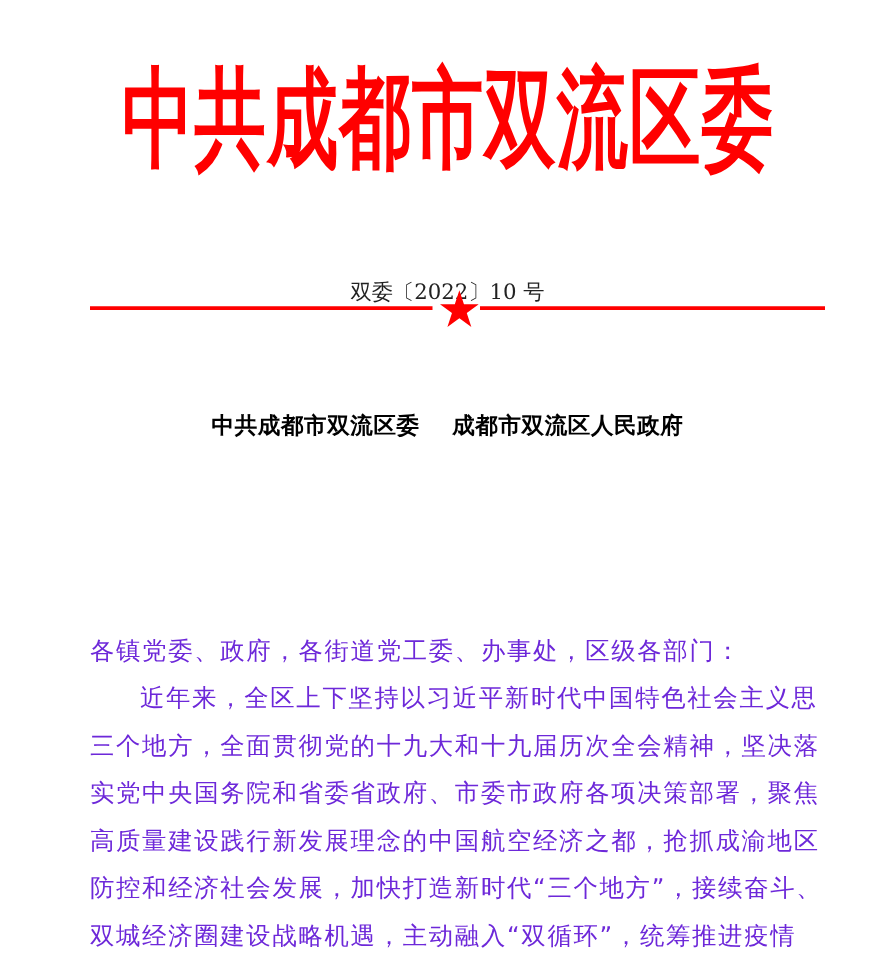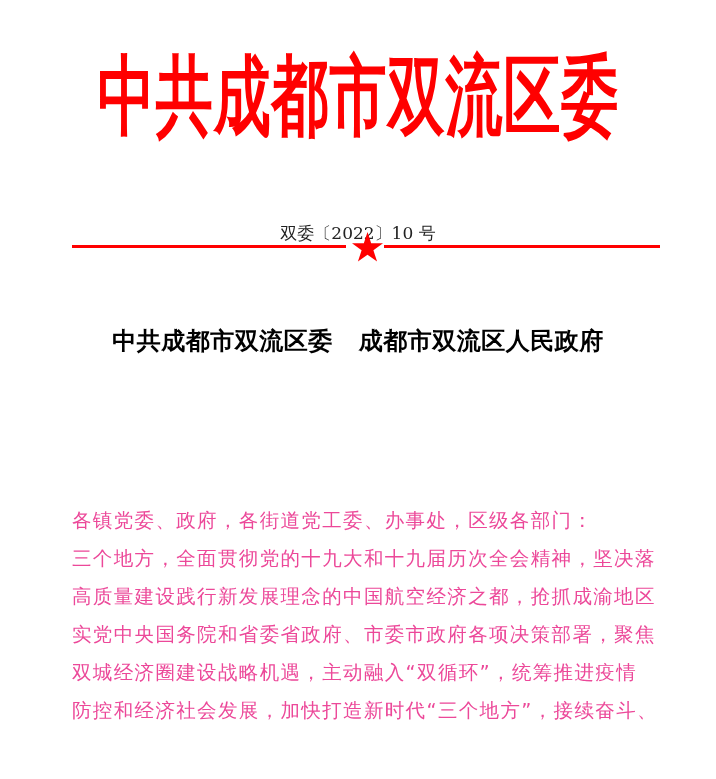--- a/index.html
+++ b/index.html
@@ -66,42 +66,42 @@
     .title-block {
       position: absolute;
       left: 0;
       top: 320px;
       width: 716px;
       text-align: center;
     }
     .title-line {
       font-family: "DejaVu Serif", "Liberation Serif", serif;
       font-weight: bold;
-      font-size: 24px;
+      font-size: 18px;
       line-height: 42px;
       color: #000000;
       white-space: nowrap;
       letter-spacing: 0.5px;
     }
     .title-gap {
       display: inline-block;
       width: 26px;
     }
     .body-block {
       position: absolute;
       left: 72px;
       top: 502px;
       width: 600px;
     }
     .body-line {
       font-family: "DejaVu Sans", "Liberation Sans", sans-serif;
       font-size: 19.5px;
       line-height: 38px;
       height: 38px;
-      color: #ec4899;
+      color: #6d28d9;
       white-space: nowrap;
       letter-spacing: 1.35px;
     }
     .indent {
       padding-left: 40px;
     }
   </style>
 </head>
 <body>
 
@@ -116,18 +116,19 @@
   <polygon points="50,0 61.8,36.3 100,36.3 69.1,58.8 80.9,95.1 50,72.6 19.1,95.1 30.9,58.8 0,36.3 38.2,36.3" fill="#ff0000"></polygon>
 </svg>
 <div class="rule rule-right"></div>
 
 <div class="title-block">
   <div class="title-line"><span>中共成都市双流区委</span><span class="title-gap"></span><span>成都市双流区人民政府</span></div>
 </div>
 
 <div class="body-block">
   <div class="body-line">各镇党委、政府，各街道党工委、办事处，区级各部门：</div>
+  <div class="body-line indent">近年来，全区上下坚持以习近平新时代中国特色社会主义思</div>
   <div class="body-line">三个地方，全面贯彻党的十九大和十九届历次全会精神，坚决落</div>
+  <div class="body-line">实党中央国务院和省委省政府、市委市政府各项决策部署，聚焦</div>
   <div class="body-line">高质量建设践行新发展理念的中国航空经济之都，抢抓成渝地区</div>
-  <div class="body-line">实党中央国务院和省委省政府、市委市政府各项决策部署，聚焦</div>
+  <div class="body-line">防控和经济社会发展，加快打造新时代“三个地方”，接续奋斗、</div>
   <div class="body-line">双城经济圈建设战略机遇，主动融入“双循环”，统筹推进疫情</div>
-  <div class="body-line">防控和经济社会发展，加快打造新时代“三个地方”，接续奋斗、</div>
 </div>
 
 </body></html>

